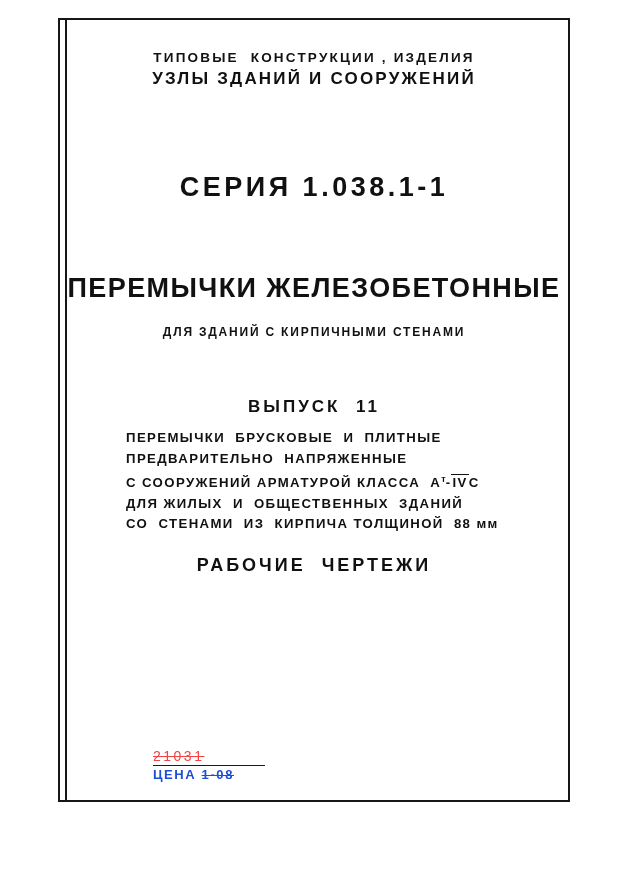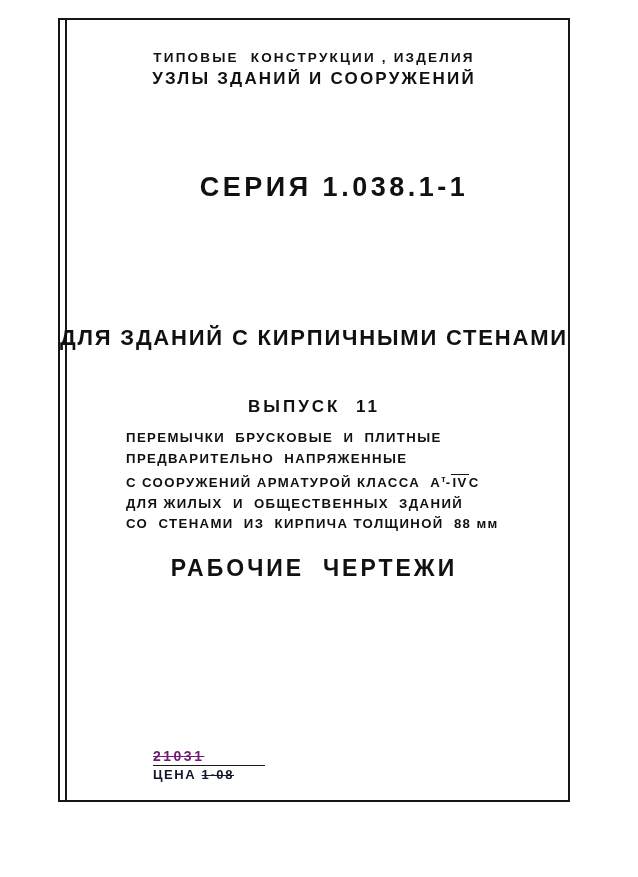--- a/index.html
+++ b/index.html
@@ -70,33 +70,32 @@
     font-size: 17px;
     letter-spacing: 2.2px;
   }
 
   
   #series {
     top: 152px;
     font-size: 27px;
     letter-spacing: 3.5px;
     font-weight: bold;
-    margin-left: 20px;
   }
 
   
   #title {
     top: 253px;
     font-size: 27px;
     letter-spacing: 1.4px;
     font-weight: bold;
   }
   #subtitle {
     top: 305px;
-    font-size: 22px;
+    font-size: 12px;
     letter-spacing: 1.8px;
     font-weight: bold;
   }
 
   
   #issue {
     top: 377px;
     font-size: 17px;
     letter-spacing: 3px;
     font-weight: bold;
@@ -128,21 +127,21 @@
     letter-spacing: 0;
   }
   .overline {
     border-top: 1.5px solid #111;
     padding: 0 1px;
   }
 
   
   #working {
     top: 535px;
-    font-size: 23px;
+    font-size: 18px;
     letter-spacing: 3px;
     font-weight: bold;
   }
 
   
   #watermark {
     position: absolute;
     left: 596px;
     top: 552px;
     font-size: 9px;
@@ -156,55 +155,56 @@
   #stamp {
     position: absolute;
     left: 93px;
     top: 728px;
     width: 120px;
     text-align: left;
   }
   #stamp .code {
     font-size: 14px;
     letter-spacing: 2.5px;
-    font-weight: bold;
-    color: #701a75;
+    font-weight: normal;
+    color: #ef4444;
     text-decoration: line-through;
     text-decoration-thickness: 1px;
   }
   #stamp .rule {
     width: 112px;
     height: 0;
     border-top: 1.5px solid #1a1a1a;
     margin: 1px 0 1px 0;
   }
   #stamp .price {
     font-size: 13px;
     letter-spacing: 1.6px;
     font-weight: bold;
-    color: #0f172a;
+    color: #1d4ed8;
   }
   #stamp .price .struck {
     text-decoration: line-through;
     text-decoration-thickness: 1px;
   }
 </style>
 </head>
 <body>
 
 <div id="page">
 
   <div id="sheet-border">
 
     <div class="blk" id="hdr-line1">ТИПОВЫЕ  КОНСТРУКЦИИ , ИЗДЕЛИЯ</div>
 
     <div class="blk" id="hdr-line2">УЗЛЫ ЗДАНИЙ И СООРУЖЕНИЙ</div>
 
     <div class="blk" id="series">СЕРИЯ 1.038.1-1</div>
 
+    <div class="blk" id="title">ПЕРЕМЫЧКИ ЖЕЛЕЗОБЕТОННЫЕ</div>
 
     <div class="blk" id="subtitle">ДЛЯ ЗДАНИЙ С КИРПИЧНЫМИ СТЕНАМИ</div>
 
     <div class="blk" id="issue">ВЫПУСК  11</div>
 
     <div id="desc">
       <div class="inner">
         <div class="line">ПЕРЕМЫЧКИ  БРУСКОВЫЕ  И  ПЛИТНЫЕ</div>
         <div class="line">ПРЕДВАРИТЕЛЬНО  НАПРЯЖЕННЫЕ</div>
         <div class="line"><span>С СООРУЖЕНИЙ АРМАТУРОЙ КЛАССА  А</span><span class="sup">т</span><span>-</span><span class="overline">IV</span><span>C</span></div>

